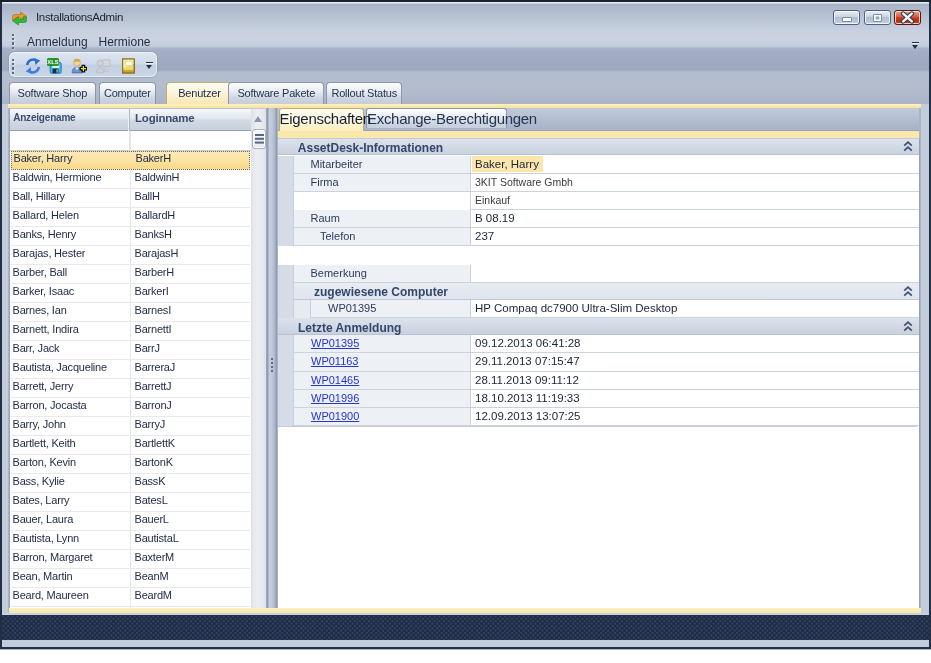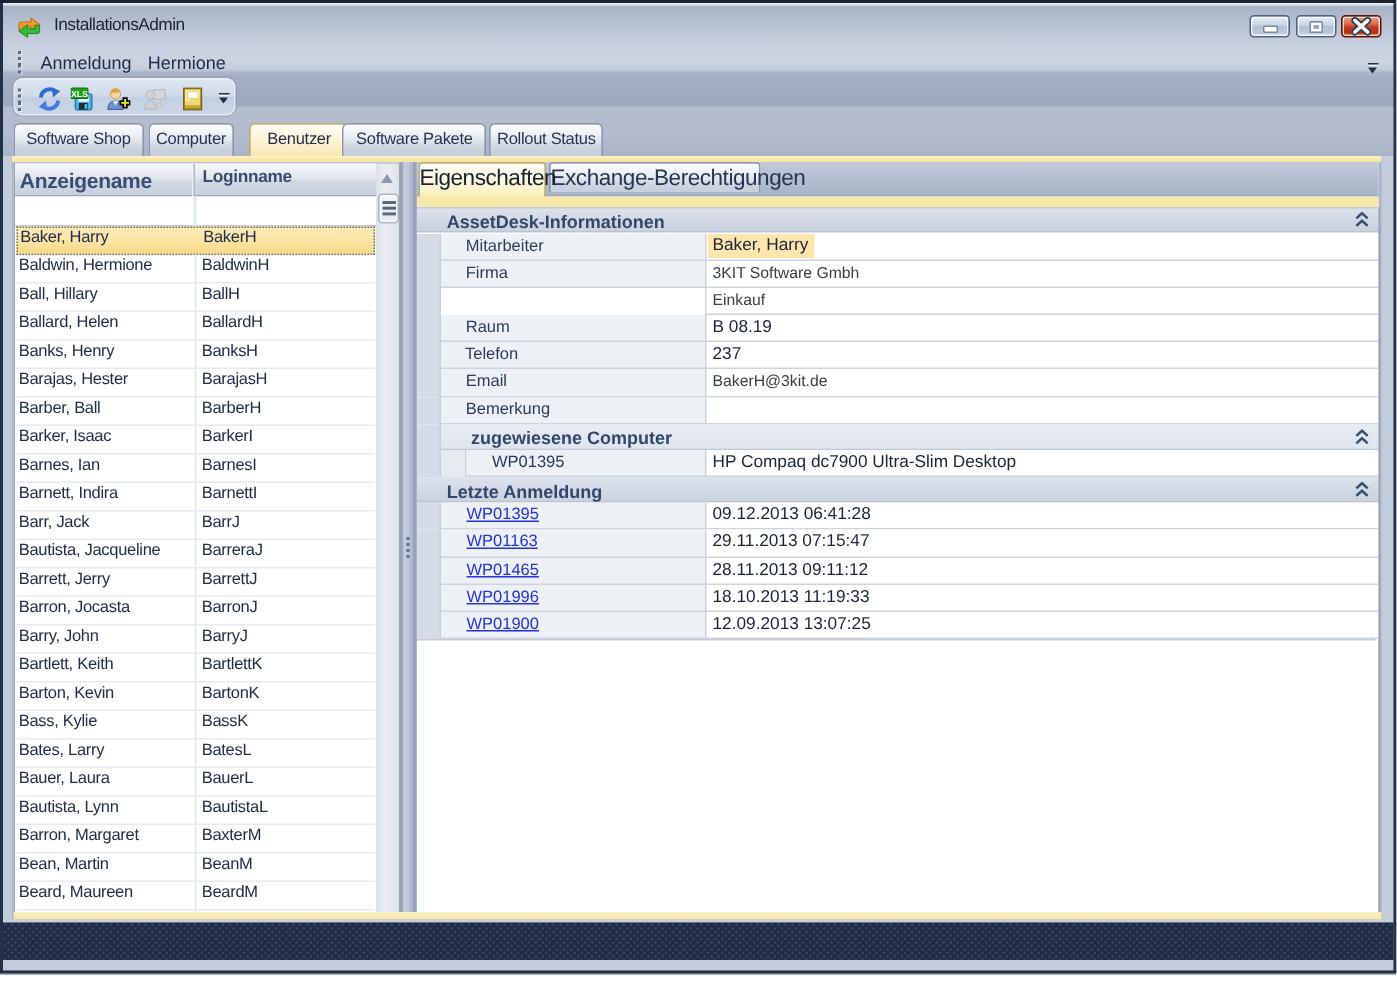--- a/index.html
+++ b/index.html
@@ -71,21 +71,21 @@
   background:linear-gradient(180deg,#fdf3c9 0%,#f9e7a8 60%,#f8e4a0 100%); }
 #ystrip2 { left:9px; top:607.6px; width:911.5px; height:5px;
   background:linear-gradient(180deg,#fbf0c2 0%,#f8e6a6 100%); }
 
 
 #ltbl { left:9px; top:108.3px; width:241.8px; height:499.3px; background:#fff;
   border-left:1.5px solid #9aa5ba; border-top:1px solid #b9c2d2; overflow:hidden; }
 #lhdr { left:0; top:0; width:100%; height:22px;
   background:linear-gradient(180deg,#f5f7fa 0%,#e2e7ee 45%,#d2d9e4 55%,#c7d0de 100%);
   border-bottom:1px solid #98a3b8; }
-#lhdr .h1 { position:absolute; left:3.2px; top:3px; font-size:14px; letter-spacing:-0.2px; font-weight:bold; color:#3b4c72; }
+#lhdr .h1 { position:absolute; left:3.2px; top:3px; font-size:10px; letter-spacing:-0.2px; font-weight:bold; color:#3b4c72; }
 #lhdr .h2 { position:absolute; left:125px; top:3px; font-size:11.5px; letter-spacing:-0.2px; font-weight:bold; color:#3b4c72; }
 #lhdr .hdiv { position:absolute; left:118.5px; top:0; width:1px; height:22px; background:#aeb8c9;
   box-shadow:-1px 0 0 #eef1f5; }
 #coldiv { left:129.5px; top:131.3px; width:1px; height:476.3px; background:#e3e7ed; }
 #filtrow { left:0; top:22px; width:100%; height:19.8px; background:#fff;
   border-bottom:1px solid #c6ccd8; }
 .trow { position:absolute; left:10.5px; width:239.5px; height:19px;
   font-size:11px; letter-spacing:-0.2px; color:#222e48; border-bottom:1px solid #e6e9ef; }
 .trow .c1 { position:absolute; left:2px; top:1.8px; }
 .trow .c2 { position:absolute; left:124px; top:1.8px; }
@@ -387,27 +387,22 @@
       <div class="ind1"></div>
       <div class="val small">Einkauf</div>
     </div>
 <div class="grow abs" style="left:277.5px;top:210px;height:18.2px">
       <div class="ind1"></div>
       <div class="glbl"><span style="padding-left:16.5px">Raum</span></div>
       <div class="val big">B 08.19</div>
     </div>
 <div class="grow abs" style="left:277.5px;top:228.2px;height:18.2px">
       <div class="ind1"></div>
-      <div class="glbl"><span style="padding-left:16px">Telefon</span></div>
+      <div class="glbl"><span style="padding-left:26px">Telefon</span></div>
       <div class="val big">237</div>
-    </div>
-<div class="grow abs" style="left:277.5px;top:246.4px;height:18.2px">
-      <div class="ind1"></div>
-      <div class="glbl"><span style="padding-left:16.5px">Email</span></div>
-      <div class="val small">BakerH@3kit.de</div>
     </div>
 <div class="grow abs" style="left:277.5px;top:264.5px;height:18.2px">
       <div class="ind1"></div>
       <div class="glbl"><span style="padding-left:16.5px">Bemerkung</span></div>
       <div class="val small"></div>
     </div>
 <div class="grow abs" style="left:277.5px;top:282.7px;height:17.2px">
       <div class="ind1"></div>
       <div class="band2">
         <span class="bandtxt" style="left:20px">zugewiesene Computer</span>

